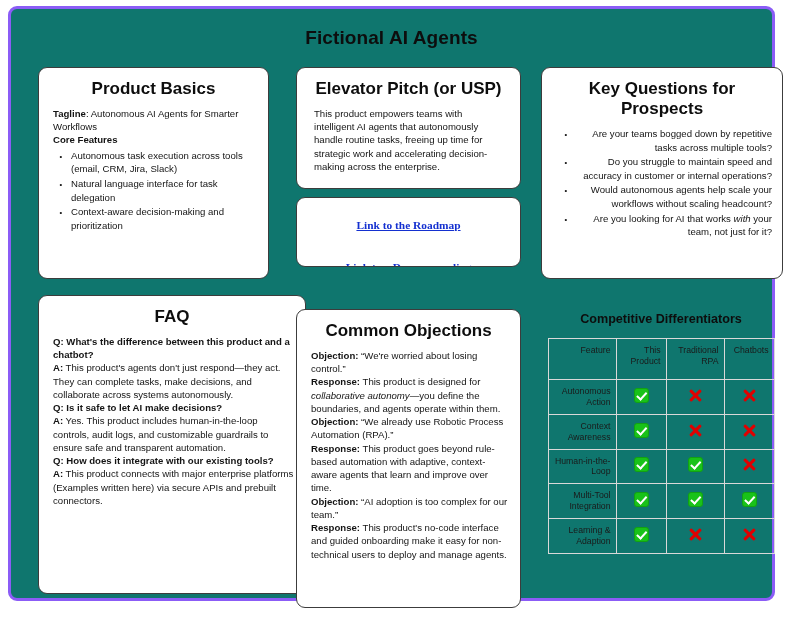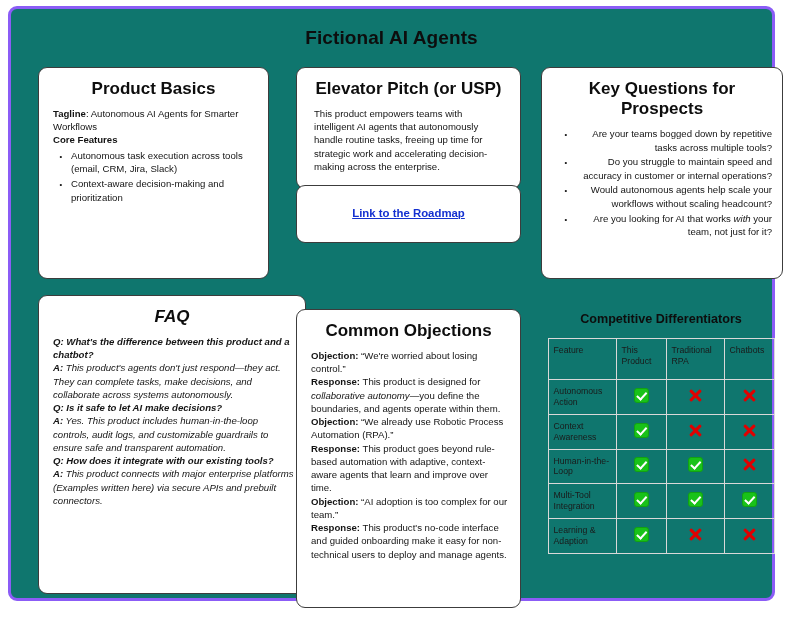--- a/index.html
+++ b/index.html
@@ -76,23 +76,23 @@
     position: absolute;
     left: -11px;
     top: -1px;
     font-size: 13px;
     font-weight: bold;
     color: #222;
   }
   
   #card-product-basics { left: 27px;  top: 58px;  width: 231px; height: 212px; }
   #card-elevator       { left: 285px; top: 58px;  width: 225px; height: 122px; }
-  #card-links          { left: 285px; top: 176px; width: 225px; height: 58px;  }
+  #card-links          { left: 285px; top: 188px; width: 225px; height: 70px; font-family: Liberation Serif, serif;  }
   #card-key-questions  { left: 530px; top: 58px;  width: 242px; height: 212px; }
-  #card-faq            { left: 27px;  top: 286px; width: 268px; height: 299px; font-style: italic; }
+  #card-faq            { left: 27px;  top: 286px; width: 268px; height: 299px; }
   #card-objections     { left: 285px; top: 300px; width: 225px; height: 299px; }
   #panel-differentiators { position: absolute; left: 525px; top: 286px; width: 250px; height: 299px; }
 
   #card-product-basics .card-body,
   #card-faq .card-body,
   #card-objections .card-body { padding-left: 14px; padding-right: 11px; }
 
   #card-elevator .card-body { padding: 0 17px; }
   #card-key-questions .card-body { padding: 0 10px 0 16px; text-align: right; }
 
@@ -120,21 +120,21 @@
   table.diff-table {
     border-collapse: collapse;
     margin: 0 auto;
     width: 226px;
     table-layout: fixed;
     font-size: 8.7px;
   }
   table.diff-table th, table.diff-table td {
     border: 1px solid #d9d9d9;
     padding: 6px 5px;
-    text-align: left;
+    text-align: right;
     vertical-align: middle;
     line-height: 1.25;
     color: #1a1a1a;
     font-weight: normal;
   }
   table.diff-table th { vertical-align: top; height: 28px; }
   table.diff-table td.mark { text-align: center; padding: 5px 2px; }
   col.c-feature { width: 68px; }
   col.c-this    { width: 50px; }
   col.c-rpa     { width: 58px; }
@@ -180,20 +180,21 @@
 
   <div id="page-title">Fictional AI Agents</div>
 
   <div class="card" id="card-product-basics">
     <div class="card-title">Product Basics</div>
     <div class="card-body">
       <p class="tagline-block"><span class="lbl">Tagline</span><span>: Autonomous AI Agents for Smarter Workflows</span></p>
       <p class="core-features-hd">Core Features</p>
       <ul class="bullets">
         <li>Autonomous task execution across tools (email, CRM, Jira, Slack)</li>
+        <li>Natural language interface for task delegation</li>
         <li>Context-aware decision-making and prioritization</li>
       </ul>
     </div>
   </div>
 
   <div class="card" id="card-elevator">
     <div class="card-title">Elevator Pitch (or USP)</div>
     <div class="card-body">
       <p>This product empowers teams with intelligent AI agents that autonomously handle routine tasks, freeing up time for strategic work and accelerating decision-making across the enterprise.</p>
     </div>

